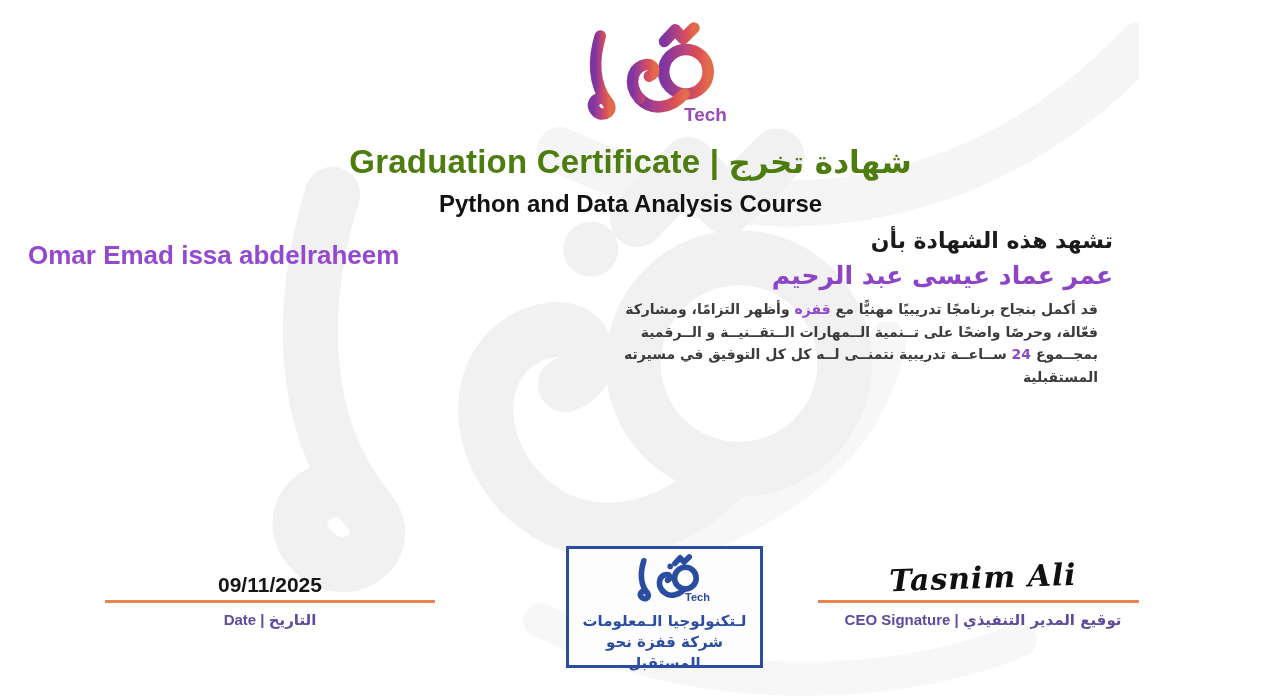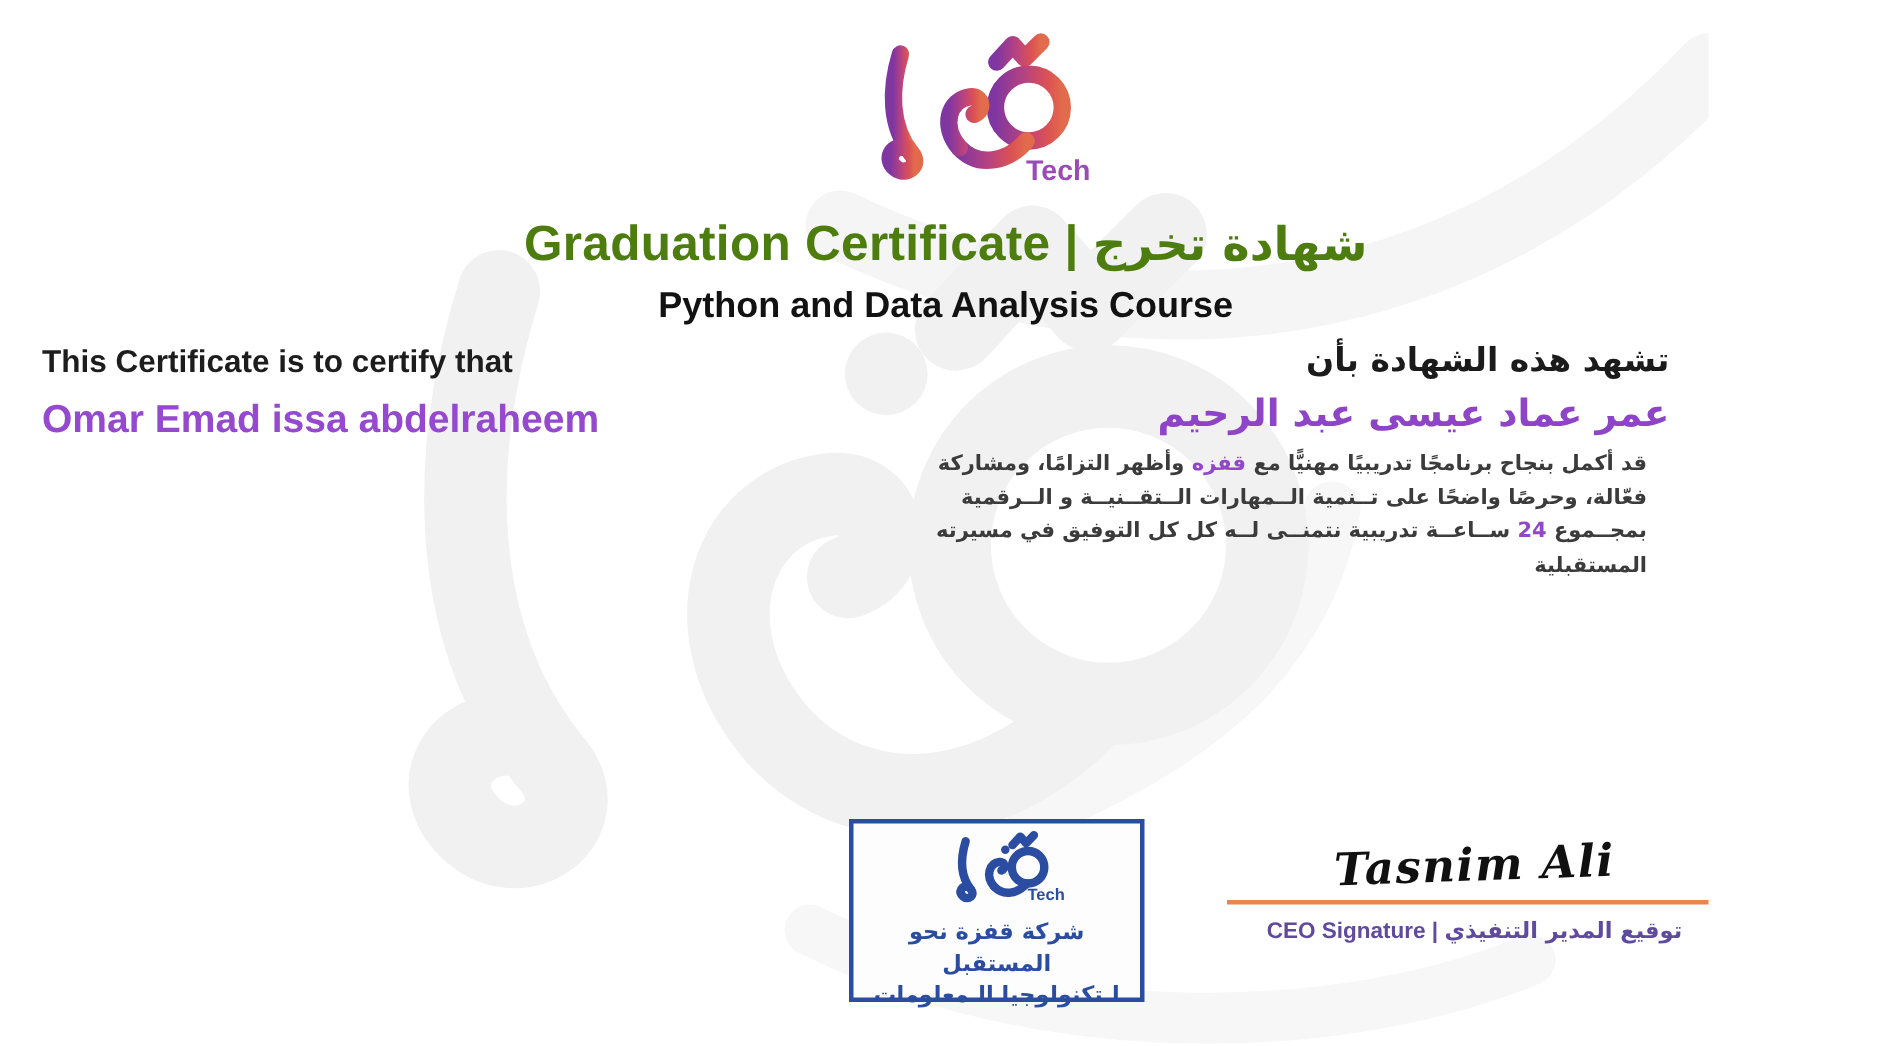--- a/index.html
+++ b/index.html
@@ -102,40 +102,44 @@
     <svg viewBox="0 0 170 120">
       <use href="#qlogo" stroke="url(#qgrad)"></use>
     </svg>
     <span class="tech-label">Tech</span>
   </div>
 
   <div class="title"><span>Graduation Certificate</span> <span>|</span> <span class="ar">شهادة تخرج</span></div>
   <div class="course">Python and Data Analysis Course</div>
 
   <div class="en-block">
-    <div class="en-intro">This Certificate is to certify that</div>
     <div class="en-name">Omar Emad issa abdelraheem</div>
   </div>
 
   <div class="ar-block" dir="rtl">
     <div class="ar-intro">تشهد هذه الشهادة بأن</div>
     <div class="ar-name">عمر عماد عيسى عبد الرحيم</div>
     <p class="ar-body"><span>قد أكمل بنجاح برنامجًا تدريبيًا مهنيًّا مع </span><span class="hl">قفزه</span><span> وأظهر التزامًا، ومشاركة فعّالة، وحرصًا واضحًا على تــنمية الــمهارات الــتقــنيــة و الــرقمية بمجــموع </span><span class="hl">24</span><span> ســاعــة تدريبية نتمنــى لــه كل كل التوفيق في مسيرته المستقبلية</span></p>
   </div>
 
+  <div class="date-group">
+    <div class="date-value">09/11/2025</div>
+    <hr class="rule">
+    <div class="field-label"><span>Date</span> <span>|</span> <span class="ar">التاريخ</span></div>
+  </div>
 
   <div class="stamp">
     <div class="stamp-logo">
       <svg viewBox="0 0 170 120">
         <use href="#qlogo" stroke="#2B4DA1"></use>
       </svg>
       <span class="stamp-tech">Tech</span>
     </div>
+    <div class="stamp-line">لـتكنولوجيا الـمعلومات</div>
     <div class="stamp-line">شركة قفزة نحو المستقبل</div>
-    <div class="stamp-line">لـتكنولوجيا الـمعلومات</div>
   </div>
 
   <div class="sig-group">
     <div class="sig-name">Tasnim Ali</div>
     <hr class="rule">
     <div class="field-label"><span>CEO Signature</span> <span>|</span> <span class="ar">توقيع المدير التنفيذي</span></div>
   </div>
 
   <div class="x-deco">
     <div class="x-solid"></div>

